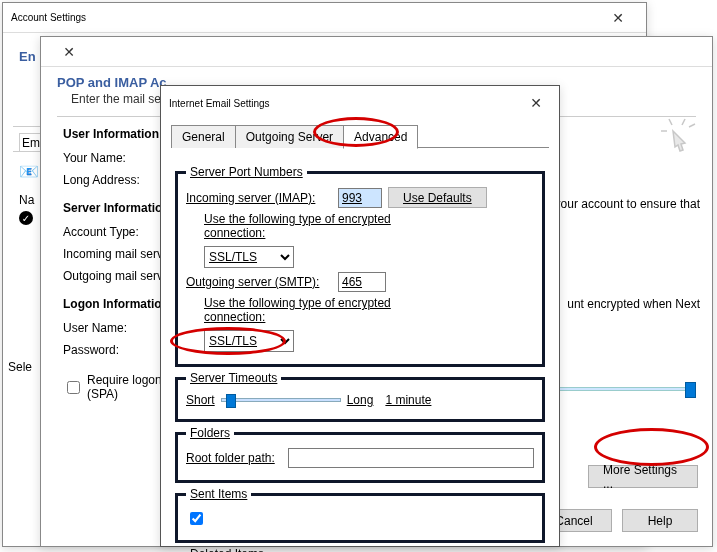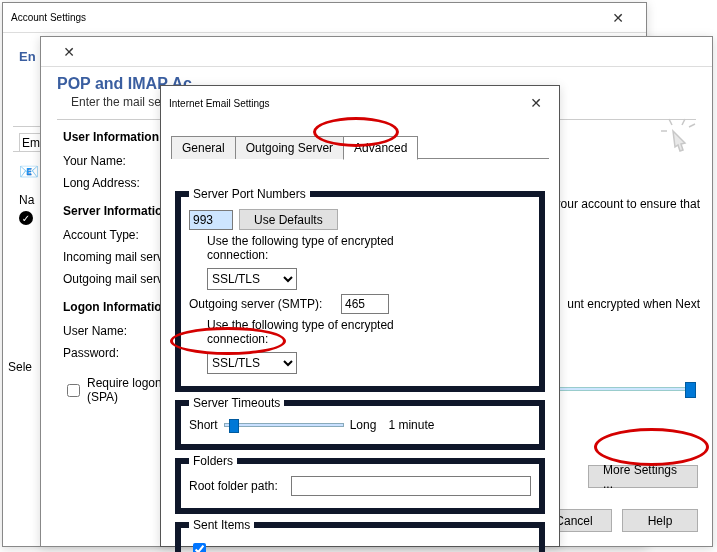--- a/index.html
+++ b/index.html
@@ -36,21 +36,21 @@
   }
 
   
   .win-acct { left: 2px; top: 2px; width: 645px; height: 545px; }
   .win-acct .body { padding: 12px 16px; }
   .label-cut { font-size: 13px; }
 
   
   .win-change { left: 40px; top: 36px; width: 673px; height: 511px; }
   .win-change .body { padding: 8px 16px 12px 16px; position: relative; height: calc(100% - 30px); }
-  .subtitle { font-weight: bold; color: #3a5ea0; font-size: 16px; }
+  .subtitle { font-weight: bold; color: #3a5ea0; font-size: 13px; }
   .subdesc { color: #333; margin-top: 2px; }
   .hr { border-top: 1px solid #ccc; margin: 10px 0 6px 0; }
   .form-col { padding-left: 6px; }
   .sect-h { font-weight: bold; margin-top: 10px; margin-bottom: 6px; }
   .frow { height: 22px; display: flex; align-items: center; }
   .frow label { width: 130px; }
   .cb-row { display: flex; align-items: center; gap: 4px; margin-top: 12px; }
   .accent-icons {
     position: absolute; right: 10px; top: 46px; width: 50px; height: 40px;
     color: #c0c0c0; font-size: 30px; text-align: center;
@@ -62,32 +62,32 @@
     background: #e1e1e1; border: 1px solid #adadad;
     font-size: 12px; cursor: default;
   }
   .bottom-btns { position: absolute; right: 14px; bottom: 14px; display: flex; gap: 10px; }
   .more-btn-wrap { position: absolute; right: 14px; bottom: 58px; }
 
   
   .win-ies { left: 160px; top: 85px; width: 400px; height: 462px; border-color:#555; }
   .win-ies .titlebar { border-bottom: none; height: 34px; }
   .tabs {
-    display: flex; margin: 16px 10px; position: relative;
+    display: flex; margin: 5px 10px; position: relative;
   }
   .tabs::after {
     content:""; position:absolute; left:0; right:0; bottom:0; height:1px; background:#888;
   }
   .tab {
     padding: 4px 10px; border:1px solid #888; border-bottom:none;
     background:#f0f0f0; margin-right:-1px; position:relative; z-index:2;
   }
   .tab.active { background:#fff; border-bottom:1px solid #fff; margin-bottom:-1px; }
   .pane { padding: 8px 14px 6px 14px; }
-  fieldset { border:6px solid #0f172a; margin:4px 0 4px 0; padding:4px 8px 8px 8px; }
+  fieldset { border:3px solid #0f172a; margin:4px 0 4px 0; padding:4px 8px 8px 8px;text-decoration:underline; }
   legend { padding: 0 4px; font-size:12px; }
   .srow { display:flex; align-items:center; gap:6px; margin:4px 0; flex-wrap:wrap; }
   .srow .lab { min-width: 146px; }
   .srow.ind { padding-left: 18px; }
   input.port { width: 44px; height:20px; border:1px solid #7a7a7a; background:#cde5ff; padding:1px 3px; font-size:12px; }
   input.port.plain { width:48px; background:#fff; }
   select.enc { height:22px; border:1px solid #7a7a7a; background:#fff; font-size:12px; min-width:90px; }
   input.txt { height:20px; border:1px solid #7a7a7a; flex:1; min-width:120px; }
 
   
@@ -217,20 +217,21 @@
   <div class="tabs">
     <div class="tab">General</div>
     <div class="tab">Outgoing Server</div>
     <div class="tab active">Advanced</div>
   </div>
 
   <div class="pane">
     <fieldset>
       <legend>Server Port Numbers</legend>
       <div class="srow">
+        <span class="lab">Incoming server (IMAP):</span>
         <input class="port" value="993" style="">
         <div class="btn" style="height:21px;">Use Defaults</div>
       </div>
       <div class="srow ind">
         <span style="flex:0 0 250px;">Use the following type of encrypted connection:</span>
         <select class="enc">
           <option>SSL/TLS</option>
         </select>
       </div>
       <div class="srow">

